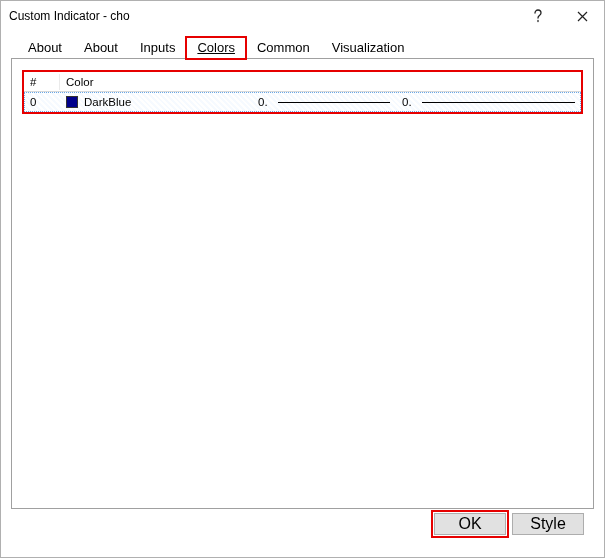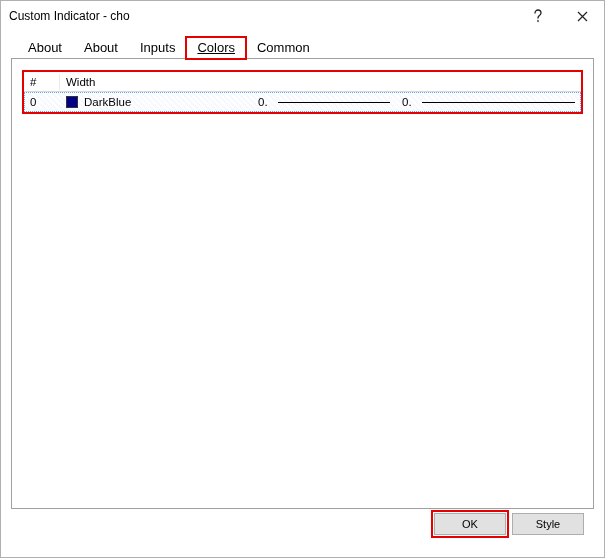--- a/index.html
+++ b/index.html
@@ -27,21 +27,21 @@
   .thead div { padding: 2px 6px; color: #000; border-right: 1px solid #eaeaea; }
   .thead div:last-child { border-right: none; }
   .trow { height: 20px; background: linear-gradient(#fff,#fff) padding-box; }
   .trow.sel { background: repeating-linear-gradient(45deg,#f6faff 0,#f6faff 2px,#fff 2px,#fff 4px); outline: 1px dotted #6aa7e6; outline-offset: -1px; }
   .trow div { padding: 2px 6px; display: flex; align-items: center; gap: 6px; }
   .swatch { width: 12px; height: 12px; background: #00008b; border: 1px solid #333; }
   .wsample { flex: 1; height: 1px; background: #000; }
   .zero { width: 14px; }
 
   .footer { height: 38px; display: flex; align-items: center; justify-content: flex-end; gap: 6px; padding: 0 10px 8px 0; }
-  .btn { width: 72px; height: 22px; font-size: 11px; border: 1px solid #adadad; background: #e1e1e1; display: flex; align-items: center; justify-content: center; cursor: default; }
+  .btn { width: 72px; height: 22px; font-size: 16px; border: 1px solid #adadad; background: #e1e1e1; display: flex; align-items: center; justify-content: center; cursor: default; }
   .hl-ok { outline: 2px solid #e60000; outline-offset: 1px; }
 </style>
 </head>
 <body>
 
 <div class="window">
 
   <div class="titlebar">
     <span class="title">Custom Indicator - cho</span>
     <div class="tbtn">
@@ -57,28 +57,29 @@
   </div>
 
   <div class="body">
 
     <div class="tabs">
       <div class="tab">About</div>
       <div class="tab">About</div>
       <div class="tab">Inputs</div>
       <div class="tab active hl-tab">Colors</div>
       <div class="tab">Common</div>
+      <div class="tab">Visualization</div>
     </div>
 
     <div class="panel">
       <div class="tablewrap">
         <div class="hlrow">
           <div class="thead">
             <div>#</div>
-            <div>Width</div>
+            <div>Color</div>
           </div>
           <div class="trow sel">
             <div>
                 <span>0</span>
               </div>
             <div>
               <span class="swatch" style="background:#00008b;border:1px solid #333;width:12px;height:12px;"></span>
               <span>DarkBlue</span>
             </div>
             <div>

